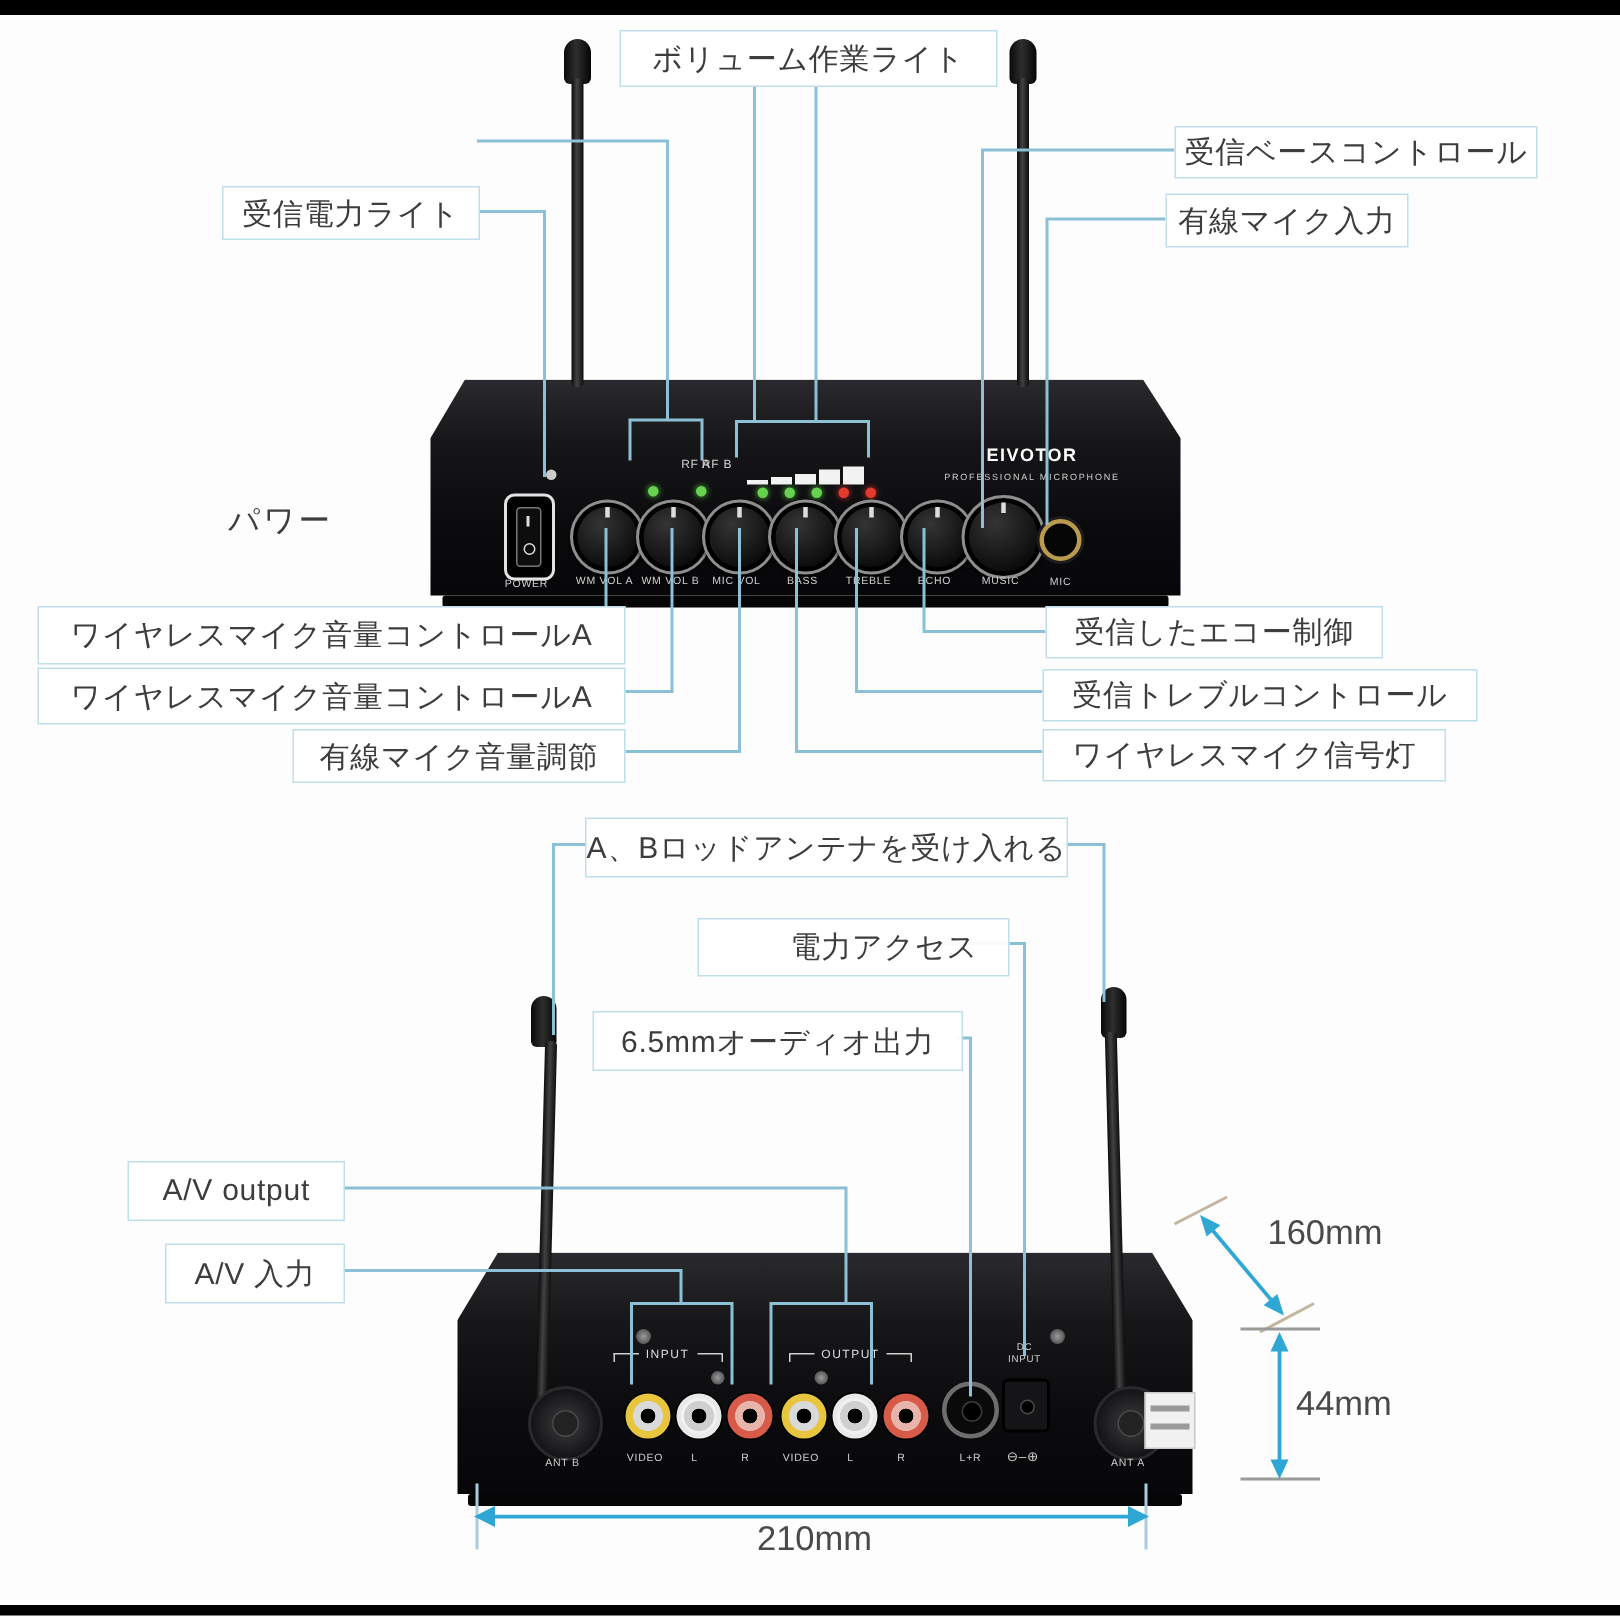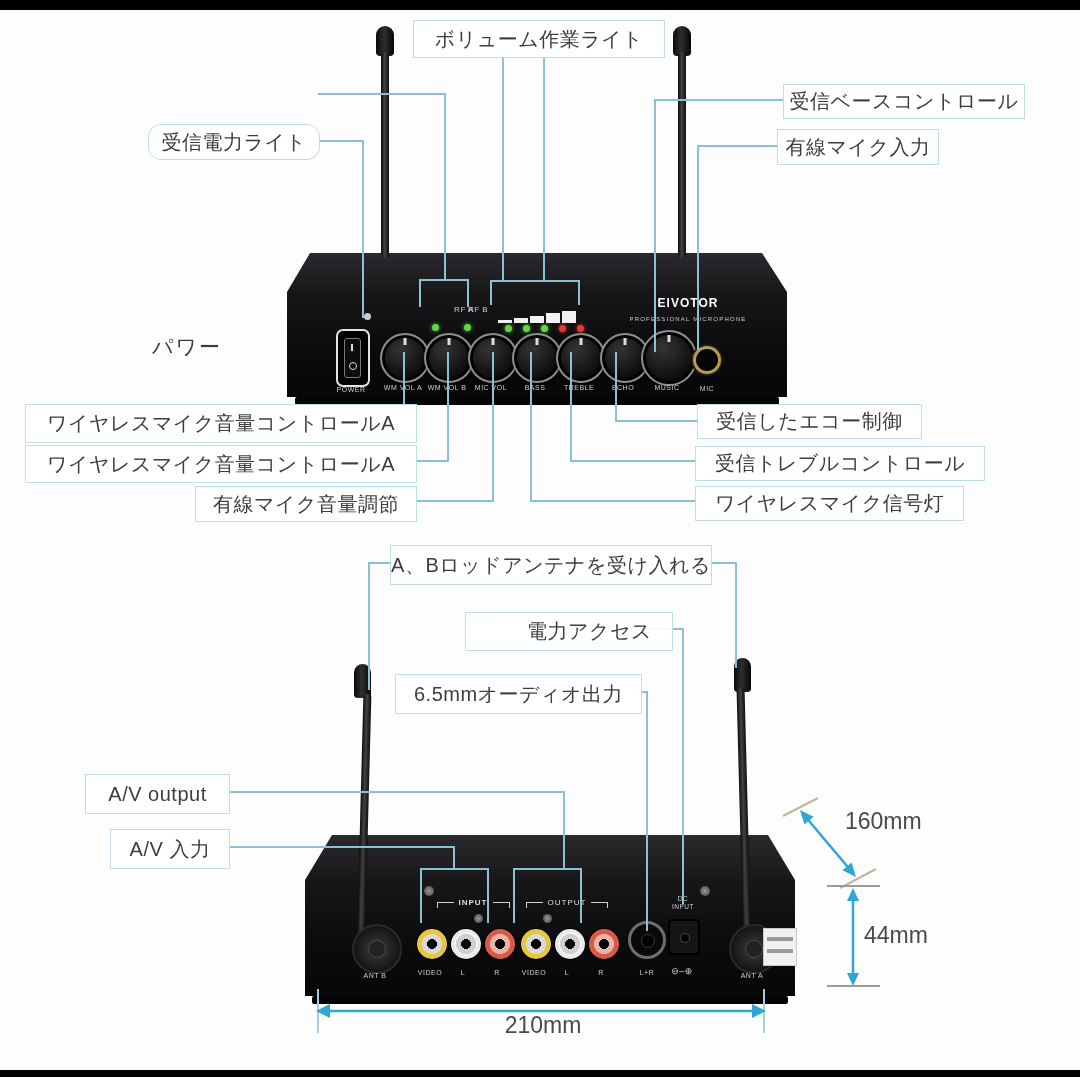--- a/index.html
+++ b/index.html
@@ -119,21 +119,21 @@
     <div class="screw" style="left:424px;top:886px;width:10px;height:10px;"></div>
     <div class="screw" style="left:700px;top:886px;width:10px;height:10px;"></div>
     <div class="screw" style="left:474px;top:914px;width:9px;height:9px;"></div>
     <div class="screw" style="left:543px;top:914px;width:9px;height:9px;"></div>
 
     <div class="abs" style="left:352px;top:924px;width:46px;height:46px;border-radius:50%;background:radial-gradient(#3d3d40,#131315 72%);border:2px solid #2a2a2c;z-index:3;">
       <div class="abs" style="left:14px;top:14px;width:16px;height:16px;border-radius:50%;background:#222;border:1px solid #4a4a4a;"></div>
     </div>
     <div class="ptxt" style="left:350px;top:972px;width:50px;">ANT B</div>
 
-    <div class="grp" style="left:424px;top:897px;width:98px;font-weight:bold;">
+    <div class="grp" style="left:396px;top:897px;width:98px;">
         <span>INPUT</span>
       </div>
     <div class="rca" style="left:417px;top:929px;border-color:#e7c53e;background:radial-gradient(circle,#000 0 28%,#d9d9d9 30% 58%,#e7c53e 60%);"></div>
     <div class="rca" style="left:451px;top:929px;border-color:#e9e9e9;background:radial-gradient(circle,#000 0 28%,#cfcfcf 30% 58%,#f1f1f1 60%);"></div>
     <div class="rca" style="left:485px;top:929px;border-color:#d85a48;background:radial-gradient(circle,#000 0 28%,#e8b3a8 30% 58%,#d85a48 60%);"></div>
     <div class="ptxt" style="left:410px;top:969px;width:40px;">VIDEO</div>
     <div class="ptxt" style="left:450px;top:969px;width:26px;">L</div>
     <div class="ptxt" style="left:484px;top:969px;width:26px;">R</div>
 
     <div class="grp" style="left:516px;top:897px;width:102px;">
@@ -210,21 +210,21 @@
     <g>
       <line x1="318" y1="989" x2="318" y2="1033" stroke="#a9cdde" stroke-width="2"></line>
       <line x1="764" y1="989" x2="764" y2="1033" stroke="#a9cdde" stroke-width="2"></line>
       <line x1="322" y1="1011" x2="760" y2="1011" stroke="#2fa7d4" stroke-width="2.5"></line>
       <polygon points="316,1011 330,1004 330,1018" fill="#2fa7d4"></polygon>
       <polygon points="766,1011 752,1004 752,1018" fill="#2fa7d4"></polygon>
     </g>
   </svg>
 
   <div class="co" style="left:413px;top:20px;width:250px;height:36px;">ボリューム作業ライト</div>
-  <div class="co" style="left:148px;top:124px;width:170px;height:34px;border-radius:13px;">受信電力ライト</div>
+  <div class="co" style="left:148px;top:124px;width:170px;height:34px;">受信電力ライト</div>
   <div class="co" style="left:783px;top:84px;width:240px;height:33px;">受信ベースコントロール</div>
   <div class="co" style="left:777px;top:129px;width:160px;height:34px;">有線マイク入力</div>
   <div class="plain" style="left:152px;top:333px;">パワー</div>
   <div class="co" style="left:25px;top:404px;width:390px;height:37px;">ワイヤレスマイク音量コントロールA</div>
   <div class="co" style="left:25px;top:445px;width:390px;height:36px;">ワイヤレスマイク音量コントロールA</div>
   <div class="co" style="left:195px;top:486px;width:220px;height:34px;">有線マイク音量調節</div>
   <div class="co" style="left:697px;top:404px;width:223px;height:33px;">受信したエコー制御</div>
   <div class="co" style="left:695px;top:446px;width:288px;height:33px;">受信トレブルコントロール</div>
   <div class="co" style="left:695px;top:486px;width:267px;height:33px;">ワイヤレスマイク信号灯</div>
 

